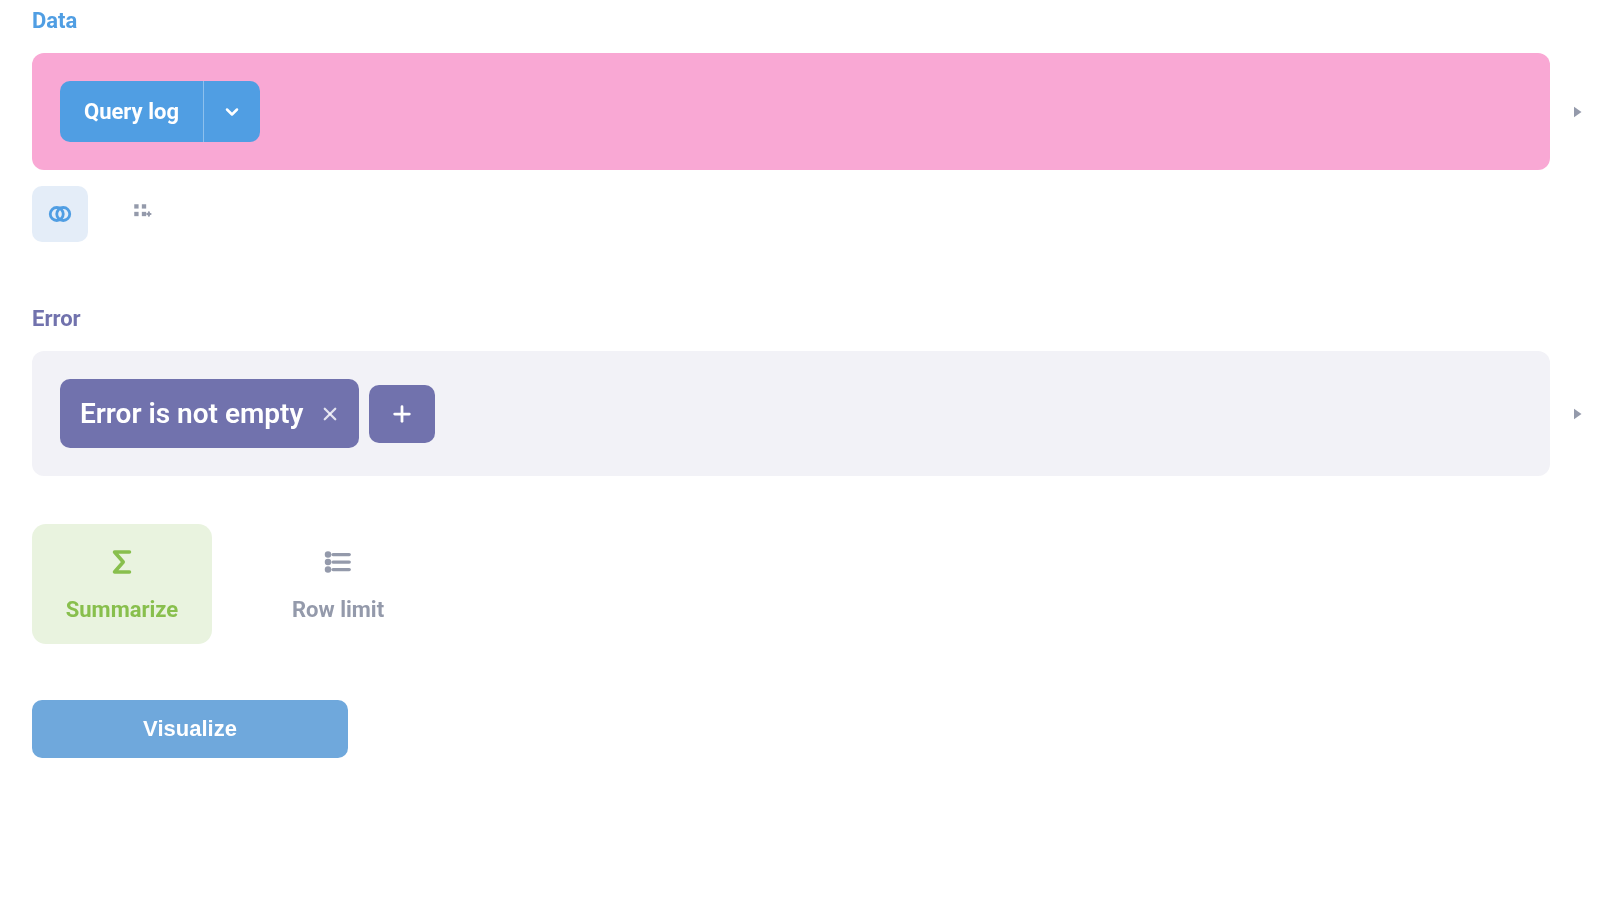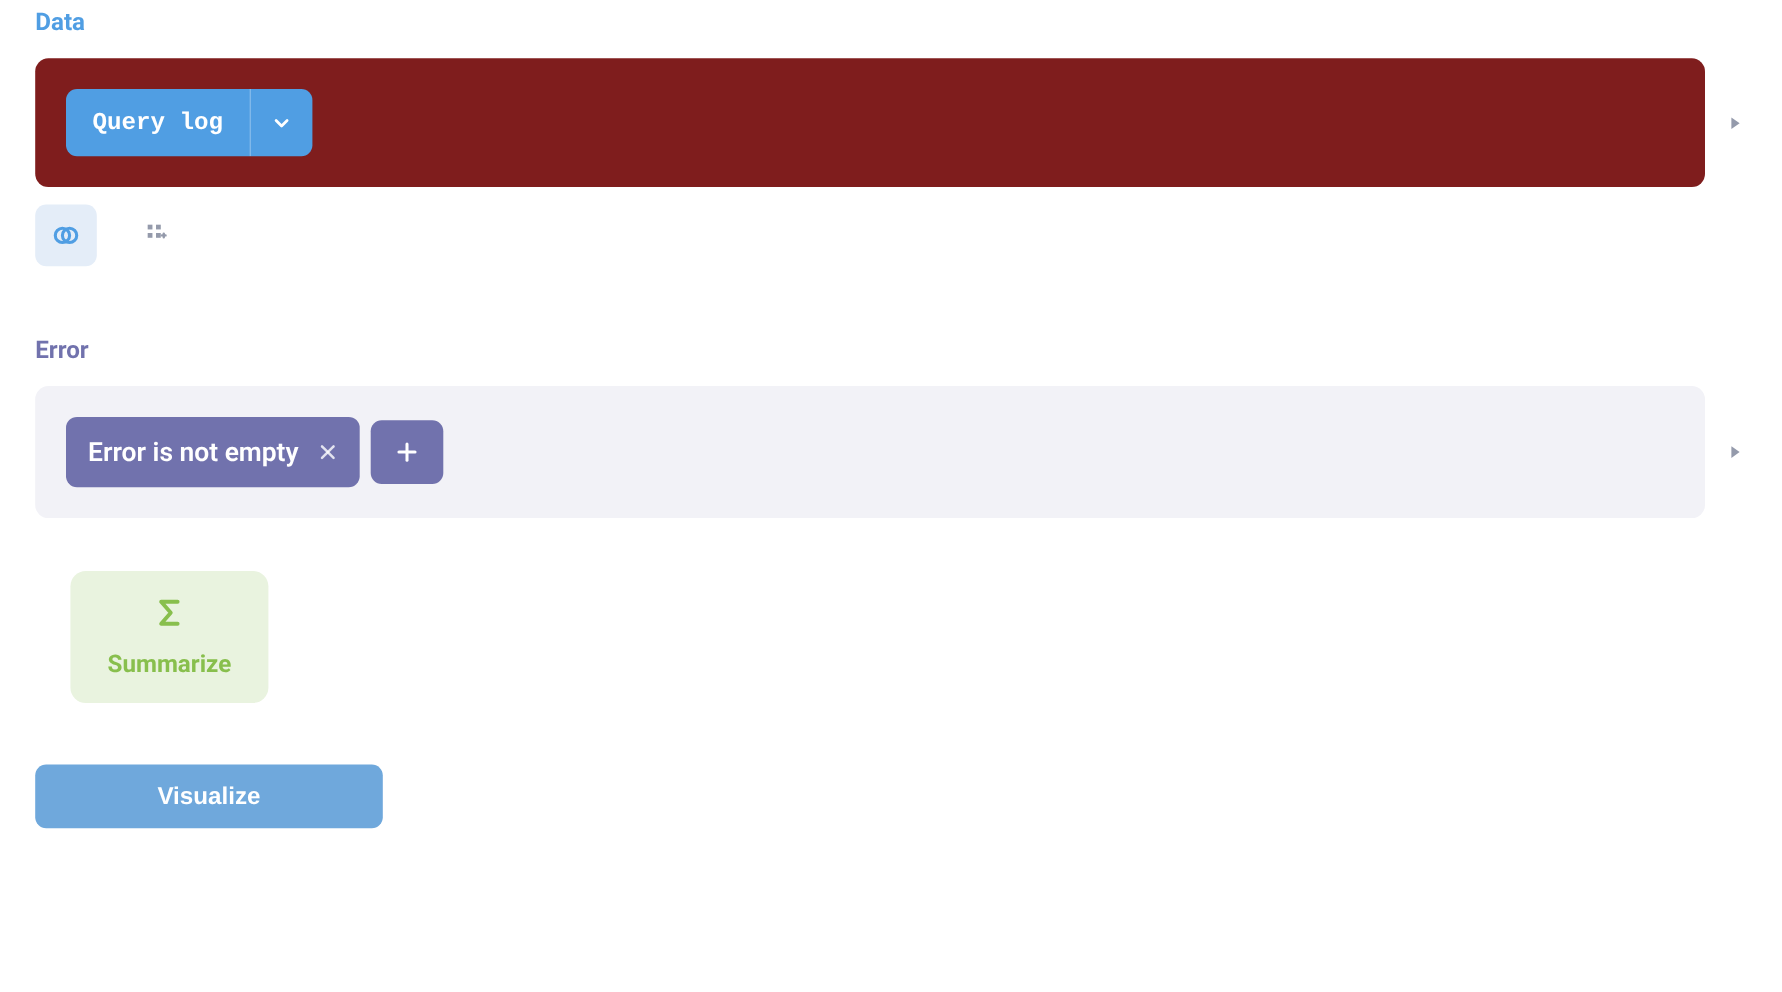--- a/index.html
+++ b/index.html
@@ -25,21 +25,21 @@
       margin-bottom: 16px;
     }
     .panel {
       flex: 1;
       padding: 28px;
       border-radius: 12px;
       display: flex;
       align-items: center;
       gap: 10px;
     }
-    .panel-data { background: #7f1d1d; font-family: Liberation Mono, monospace; }
+    .panel-data { background: #f9a8d4; }
     .panel-filter { background: #f2f2f7; }
 
     .expand-caret {
       width: 22px;
       height: 22px;
       color: #949aab;
       cursor: pointer;
       display: flex;
       align-items: center;
       justify-content: center;
@@ -90,21 +90,21 @@
     .small-btn.active { background: #e4edf8; color: #509ee3; }
     .small-btn.inactive { background: transparent; color: #949aab; }
     .small-btn svg { width: 26px; height: 26px; }
 
     
     .chip {
       display: inline-flex;
       align-items: center;
       background: #7172ad;
       color: #fff;
-      font-size: 24px;
+      font-size: 28px;
       font-weight: 600;
       padding: 18px 20px;
       border-radius: 10px;
       gap: 18px;
     }
     .chip .chip-close {
       display: flex;
       align-items: center;
       justify-content: center;
       cursor: pointer;
@@ -127,21 +127,20 @@
     .tile {
       width: 180px;
       height: 120px;
       border-radius: 14px;
       display: flex;
       flex-direction: column;
       align-items: center;
       justify-content: center;
       gap: 16px;
       cursor: pointer;
-      margin-left: 32px;
     }
     .tile-summarize { background: #e9f3df; color: #88bf4d; }
     .tile-plain { background: transparent; color: #949aab; width: auto; padding: 0 8px; }
     .tile svg { width: 30px; height: 30px; }
     .tile-label { font-size: 22px; font-weight: 700; }
 
     
     .visualize-btn {
       display: inline-flex;
       align-items: center;
@@ -232,19 +231,32 @@
 
 <div class="tiles-row">
   <div class="tile tile-summarize">
     <span>
       <svg viewBox="0 0 24 24" fill="none" stroke="currentColor" stroke-width="2.8" stroke-linecap="round" stroke-linejoin="round">
           <path d="M18 4H6l7 8-7 8h12"></path>
         </svg>
     </span>
     <span class="tile-label">Summarize</span>
   </div>
+  <div class="tile tile-plain">
+    <span>
+      <svg viewBox="0 0 24 24" fill="none" stroke="currentColor" stroke-width="2.6" stroke-linecap="round">
+          <line x1="8" y1="6" x2="21" y2="6"></line>
+          <line x1="8" y1="12" x2="21" y2="12"></line>
+          <line x1="8" y1="18" x2="21" y2="18"></line>
+          <circle cx="4" cy="6" r="1.3" fill="currentColor"></circle>
+          <circle cx="4" cy="12" r="1.3" fill="currentColor"></circle>
+          <circle cx="4" cy="18" r="1.3" fill="currentColor"></circle>
+        </svg>
+    </span>
+    <span class="tile-label">Row limit</span>
+  </div>
 </div>
 
 
 <button class="visualize-btn">Visualize</button>
 
 
 
 
 </body></html>

